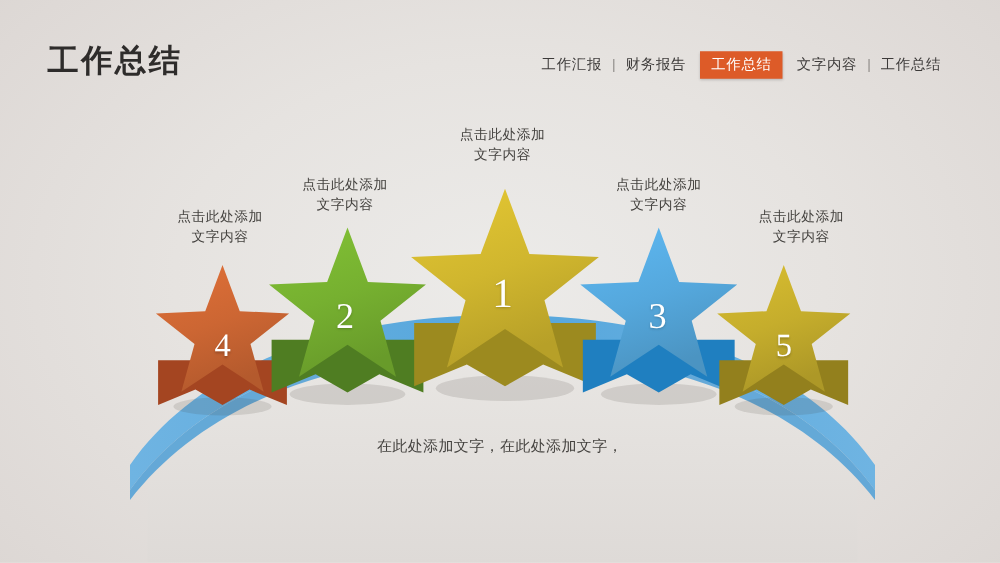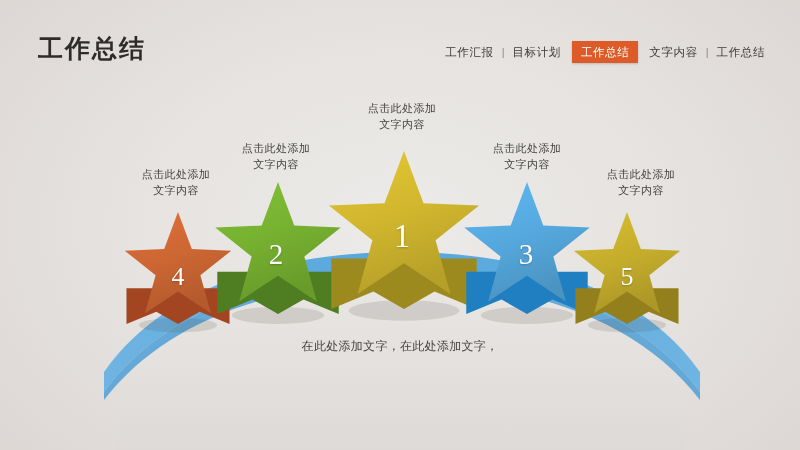--- a/index.html
+++ b/index.html
@@ -38,21 +38,21 @@
     font-family: "Liberation Serif", "DejaVu Serif", serif;
     font-size: 25px;
     font-weight: bold;
     color: #2e2c2b;
     letter-spacing: 2px;
     white-space: nowrap;
   }
 
   #nav {
     position: absolute;
-    right: 28px;
+    right: 40px;
     top: 40px;
     display: flex;
     align-items: center;
     height: 24px;
   }
 
   .nav-item {
     font-size: 11.5px;
     color: #3c3a39;
     letter-spacing: 0.6px;
@@ -103,21 +103,21 @@
     letter-spacing: 0.4px;
     white-space: nowrap;
     transform: translateX(-50%);
   }
 
   .star-label .l2 { display: block; }
 
   #caption {
     position: absolute;
     left: 400px;
-    top: 337px;
+    top: 348px;
     transform: translateX(-50%);
     text-align: left;
     font-size: 12px;
     line-height: 19px;
     color: #44423f;
     letter-spacing: 0.3px;
     white-space: nowrap;
   }
   #caption .c2 { display: block; }
 
@@ -134,21 +134,21 @@
 </head>
 <body>
 
 <div id="slide">
 
   <div id="header">
     <div id="page-title">工作总结</div>
     <div id="nav">
         <span class="nav-item">工作汇报</span>
         <span class="nav-sep">|</span>
-        <span class="nav-item">目标计划</span>
+        <span class="nav-item">财务报告</span>
         <span class="nav-item active">工作总结</span>
         <span class="nav-item">文字内容</span>
         <span class="nav-sep">|</span>
         <span class="nav-item">工作总结</span>
       </div>
   </div>
 
   <div id="stage">
 
     <svg id="arc-svg" viewBox="0 0 800 450">

